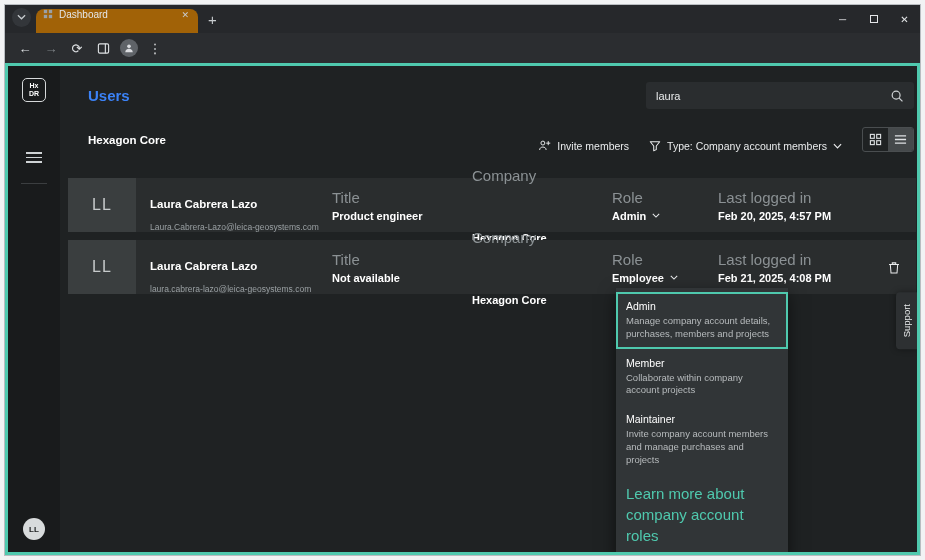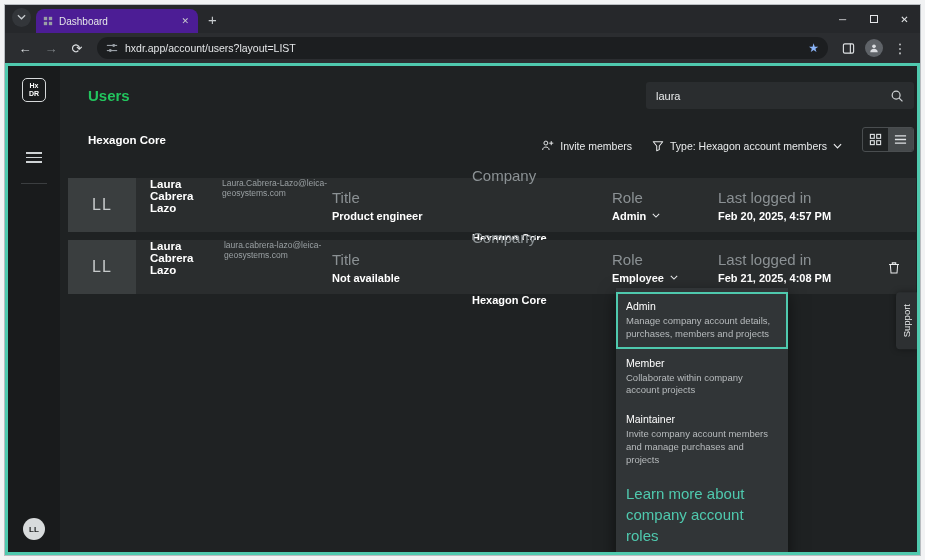--- a/index.html
+++ b/index.html
@@ -17,22 +17,22 @@
   }
 
   
   .tabstrip { height: 28px; background: #26282b; display: flex; align-items: flex-end; position: relative; }
   .tab-search-btn {
     width: 19px; height: 19px; border-radius: 50%; background: #33363a;
     margin: 0 5px 4px 7px; display: flex; align-items: center; justify-content: center;
     align-self: center; cursor: pointer;
   }
   .tab {
-    width: 162px; height: 24px; background: #4c1d95;
-    border-radius: 8px 8px 0 0; display: flex; align-items: center;
+    width: 162px; height: 24px; background: #a16207;
+    border-radius: 8px 8px 0 0; display: flex; 
     padding: 0 7px; gap: 6px; cursor: pointer;
   }
   .tab-title { color: #e4e6e8; font-size: 10px; flex: 1; white-space: nowrap; overflow: hidden; }
   .tab-close { color: #c7cbce; font-size: 9px; line-height: 1; padding: 2px; }
   .new-tab { color: #c7cbce; font-size: 15px; padding: 0 10px; align-self: center; cursor: pointer; }
   .win-controls { position: absolute; right: 0; top: 0; height: 28px; display: flex; }
   .win-btn { width: 31px; height: 28px; display: flex; align-items: center; justify-content: center; color: #e4e6e8; font-size: 10px; cursor: pointer; }
   .maxbox { width: 8px; height: 8px; border: 1px solid #e4e6e8; display: inline-block; }
 
   
@@ -65,21 +65,21 @@
   .side-spacer { flex: 1; }
   .user-avatar-small {
     width: 22px; height: 22px; border-radius: 50%; background: #d8dbdc;
     color: #191b1c; font-size: 8px; font-weight: bold;
     display: flex; align-items: center; justify-content: center; margin-bottom: 12px; cursor: pointer;
   }
 
   
   .main { flex: 1; position: relative; display: flex; flex-direction: column; }
   .header-row { display: flex; align-items: center; justify-content: space-between; padding: 16px 18px 0 28px; }
-  .page-title { color: #22c55e; font-size: 15px; font-weight: 600; }
+  .page-title { color: #3b82f6; font-size: 15px; font-weight: 600; }
   .searchbox {
     width: 268px; height: 27px; background: #2a2d2f; border-radius: 3px;
     display: flex; align-items: center; padding: 0 10px; gap: 8px;
   }
   .searchbox input {
     flex: 1; background: transparent; border: none; outline: none;
     color: #e9ebec; font-size: 11px; font-family: "Liberation Sans", sans-serif;
   }
   .toolbar-row { display: flex; align-items: center; justify-content: space-between; padding: 18px 18px 0 28px; }
   .company-name { color: #ffffff; font-size: 11.5px; font-weight: bold; }
@@ -89,21 +89,21 @@
   .view-btn { width: 25px; height: 23px; display: flex; align-items: center; justify-content: center; cursor: pointer; }
   .view-btn.active { background: #45494b; }
 
   
   .rows { padding: 26px 16px 0 8px; }
   .user-row { display: flex; align-items: stretch; background: #2a2d2e; margin-bottom: 8px; height: 54px; position: relative; }
   .row-avatar {
     width: 68px; background: #3a3e3f; color: #c6cacb; font-size: 16px; letter-spacing: 1px;
     display: flex; align-items: center; justify-content: center; flex-shrink: 0;
   }
-  .name-block { width: 196px; padding-left: 14px; display: flex; justify-content: flex-start; gap: 2px; }
+  .name-block { width: 196px; padding-left: 14px; display: flex; flex-direction: column; justify-content: flex-end; gap: 12px; }
   .u-name { color: #ffffff; font-size: 11.5px; font-weight: bold; }
   .u-email { color: #9aa0a3; font-size: 8.5px; }
   .col { display: flex; flex-direction: column; justify-content: center; gap: 4px; }
   .col.title { width: 140px; } .col.company { width: 140px; gap: 48px; } .col.role { width: 106px; } .col.last { width: 170px; }
   .col-label { color: #8b9194; font-size: 15px; }
   .col-value { color: #ffffff; font-size: 11px; font-weight: bold; }
   .role-value { display: flex; align-items: center; gap: 6px; cursor: pointer; }
   .row-trash { margin-left: auto; align-self: center; padding-right: 16px; cursor: pointer; display: flex; }
 
   
@@ -157,32 +157,20 @@
           <span class="maxbox"></span>
         </div>
       <div class="win-btn">✕</div>
     </div>
   </div>
 
   <div class="navbar">
     <div class="nav-ic">←</div>
     <div class="nav-ic dim">→</div>
     <div class="nav-ic">⟳</div>
-    <div class="omnibox">
-      <svg width="12" height="12" viewBox="0 0 14 14">
-        <g stroke="#9aa0a6" stroke-width="1.3">
-            <line x1="1" y1="4" x2="13" y2="4"></line>
-            <line x1="1" y1="10" x2="13" y2="10"></line>
-          </g>
-        <circle cx="9" cy="4" r="1.7" fill="#9aa0a6"></circle>
-          <circle cx="5" cy="10" r="1.7" fill="#9aa0a6"></circle>
-      </svg>
-      <span class="url-text">hxdr.app/account/users?layout=LIST</span>
-      <span style="color:#8ab4f8;font-size:12px;line-height:1;">★</span>
-    </div>
     <div class="nav-ic">
       <svg width="13" height="13" viewBox="0 0 14 14">
         <rect x="1.5" y="2" width="11" height="10" rx="1.5" fill="none" stroke="#dfe2e4" stroke-width="1.2"></rect>
         <line x1="9" y1="2" x2="9" y2="12" stroke="#dfe2e4" stroke-width="1.2"></line>
       </svg>
     </div>
     <div class="avatar-btn">
       <svg width="10" height="10" viewBox="0 0 12 12">
         <circle cx="6" cy="4" r="2.2" fill="#dadce0"></circle>
           <path d="M1.5 11c0-2.5 2-4 4.5-4s4.5 1.5 4.5 4z" fill="#dadce0"></path>
@@ -230,21 +218,21 @@
               <path d="M2 13.5c0-2.3 1.8-3.6 4-3.6s4 1.3 4 3.6" fill="none" stroke="#e9ebec" stroke-width="1.2"></path>
               <line x1="12.6" y1="2.6" x2="12.6" y2="7.6" stroke="#e9ebec" stroke-width="1.2"></line>
               <line x1="10.1" y1="5.1" x2="15.1" y2="5.1" stroke="#e9ebec" stroke-width="1.2"></line>
             </svg>
             <span>Invite members</span>
           </div>
           <div class="tool-item">
             <svg width="12" height="12" viewBox="0 0 14 14">
               <path d="M1.5 2h11L8.5 7v4.2l-3 1.4V7z" fill="none" stroke="#e9ebec" stroke-width="1.2" stroke-linejoin="round"></path>
             </svg>
-            <span>Type: Hexagon account members</span>
+            <span>Type: Company account members</span>
             <svg width="9" height="6" viewBox="0 0 10 6">
                 <polyline points="1,1 5,5 9,1" fill="none" stroke="#e9ebec" stroke-width="1.3"></polyline>
               </svg>
           </div>
           <div class="view-toggle">
             <div class="view-btn">
               <svg width="13" height="13" viewBox="0 0 14 14">
                 <g fill="none" stroke="#dfe2e4" stroke-width="1.2">
                     <rect x="1.5" y="1.5" width="4.2" height="4.2"></rect>
                     <rect x="8.3" y="1.5" width="4.2" height="4.2"></rect>

